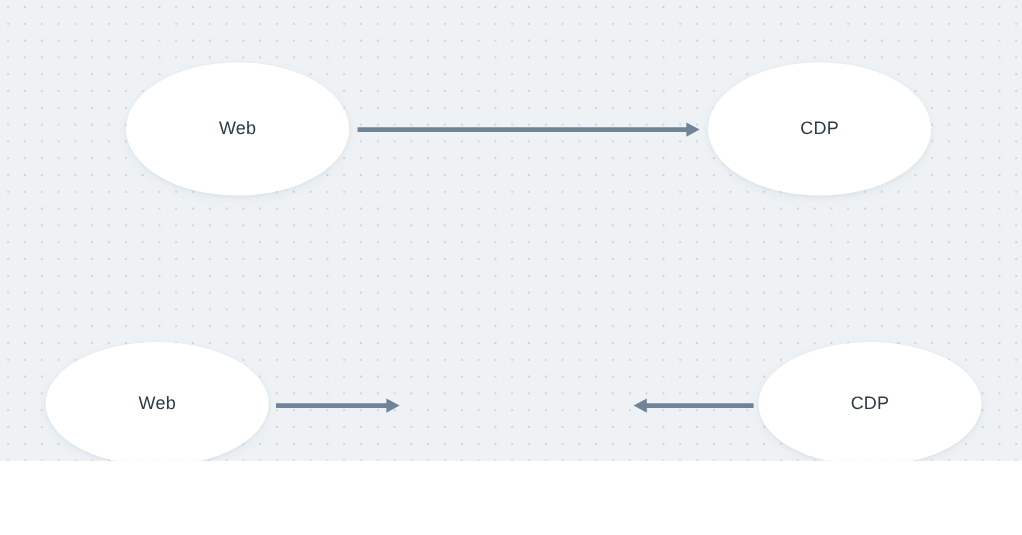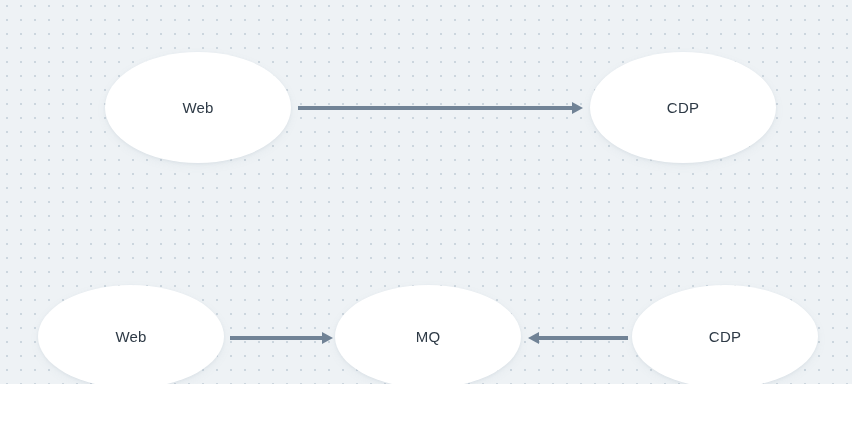--- a/index.html
+++ b/index.html
@@ -77,19 +77,16 @@
     </div>
     <div class="node" style="left: 105px; top: 52px; width: 186px; height: 111px; background: rgb(255, 255, 255);">
       <span class="node-label" style="color: rgb(46, 58, 70);">Web</span>
     </div>
     <div class="node" style="left: 590px; top: 52px; width: 186px; height: 111px; background: rgb(255, 255, 255);">
       <span class="node-label" style="color: rgb(46, 58, 70);">CDP</span>
     </div>
     <div class="node" style="left: 38px; top: 285px; width: 186px; height: 103px; background: rgb(255, 255, 255);">
       <span class="node-label" style="color: rgb(46, 58, 70);">Web</span>
     </div>
-    <div class="node" style="left: 335px; top: 285px; width: 186px; height: 103px; background: rgb(255, 255, 255);">
-      <span class="node-label" style="color: rgb(46, 58, 70);">MQ</span>
-    </div>
     <div class="node" style="left: 632px; top: 285px; width: 186px; height: 103px; background: rgb(255, 255, 255);">
       <span class="node-label" style="color: rgb(46, 58, 70);">CDP</span>
     </div>
   </div>
 
 </body></html>

